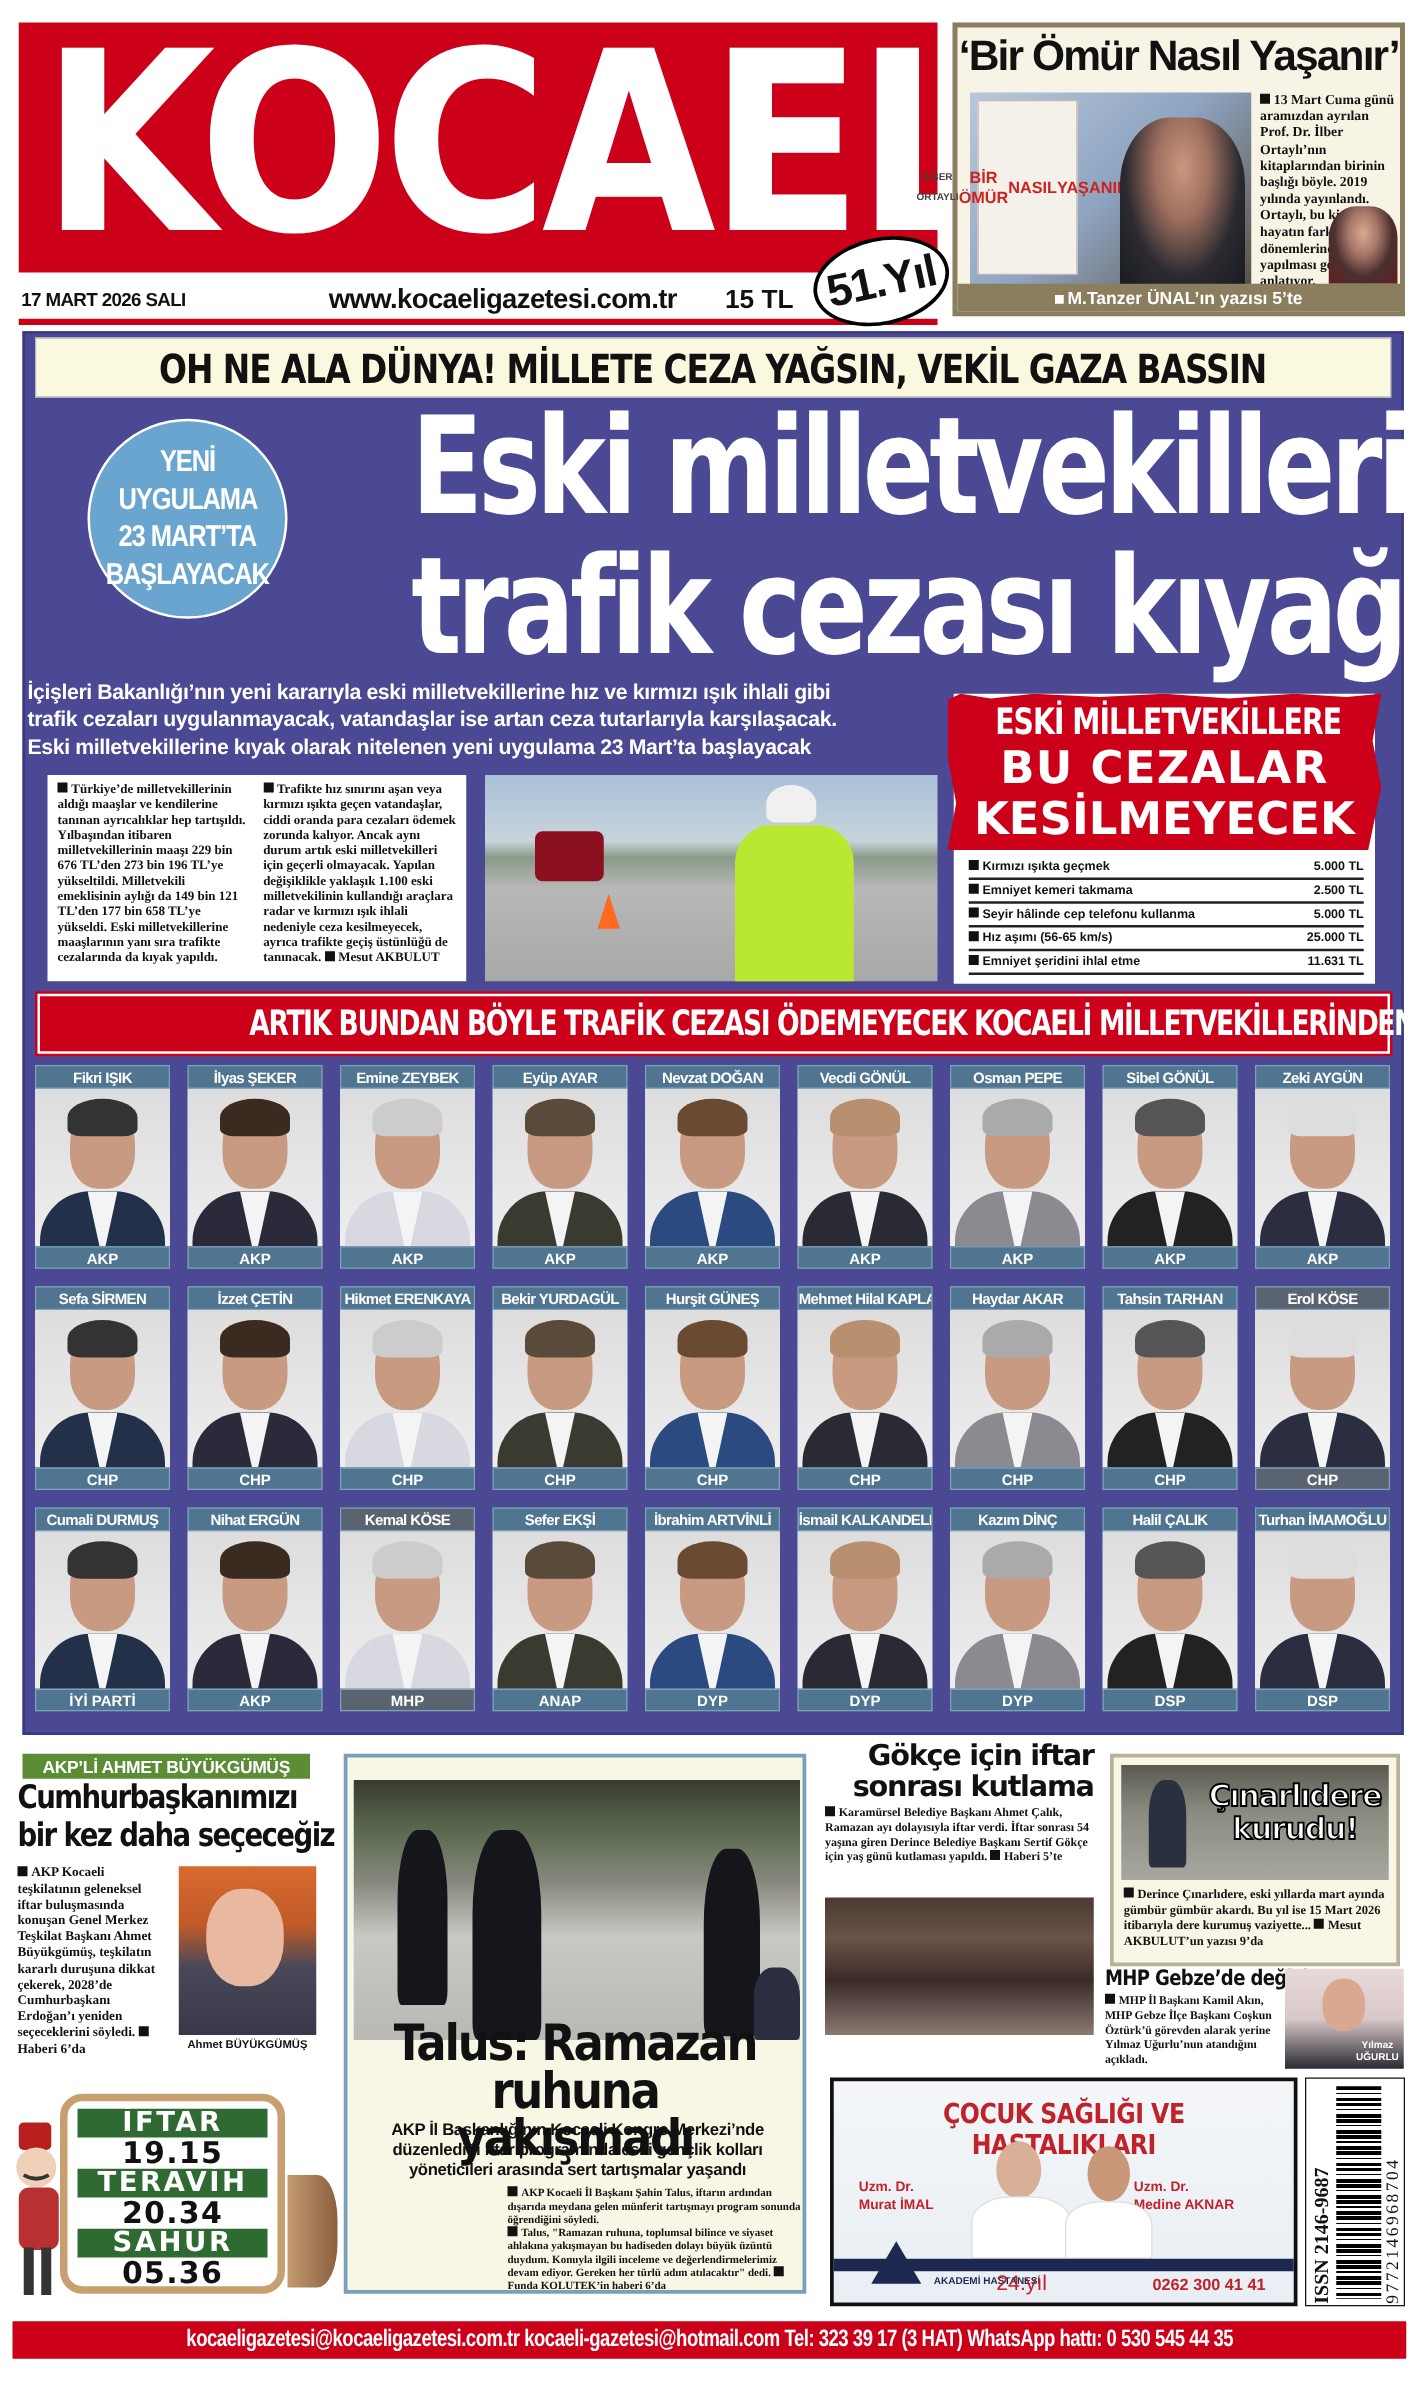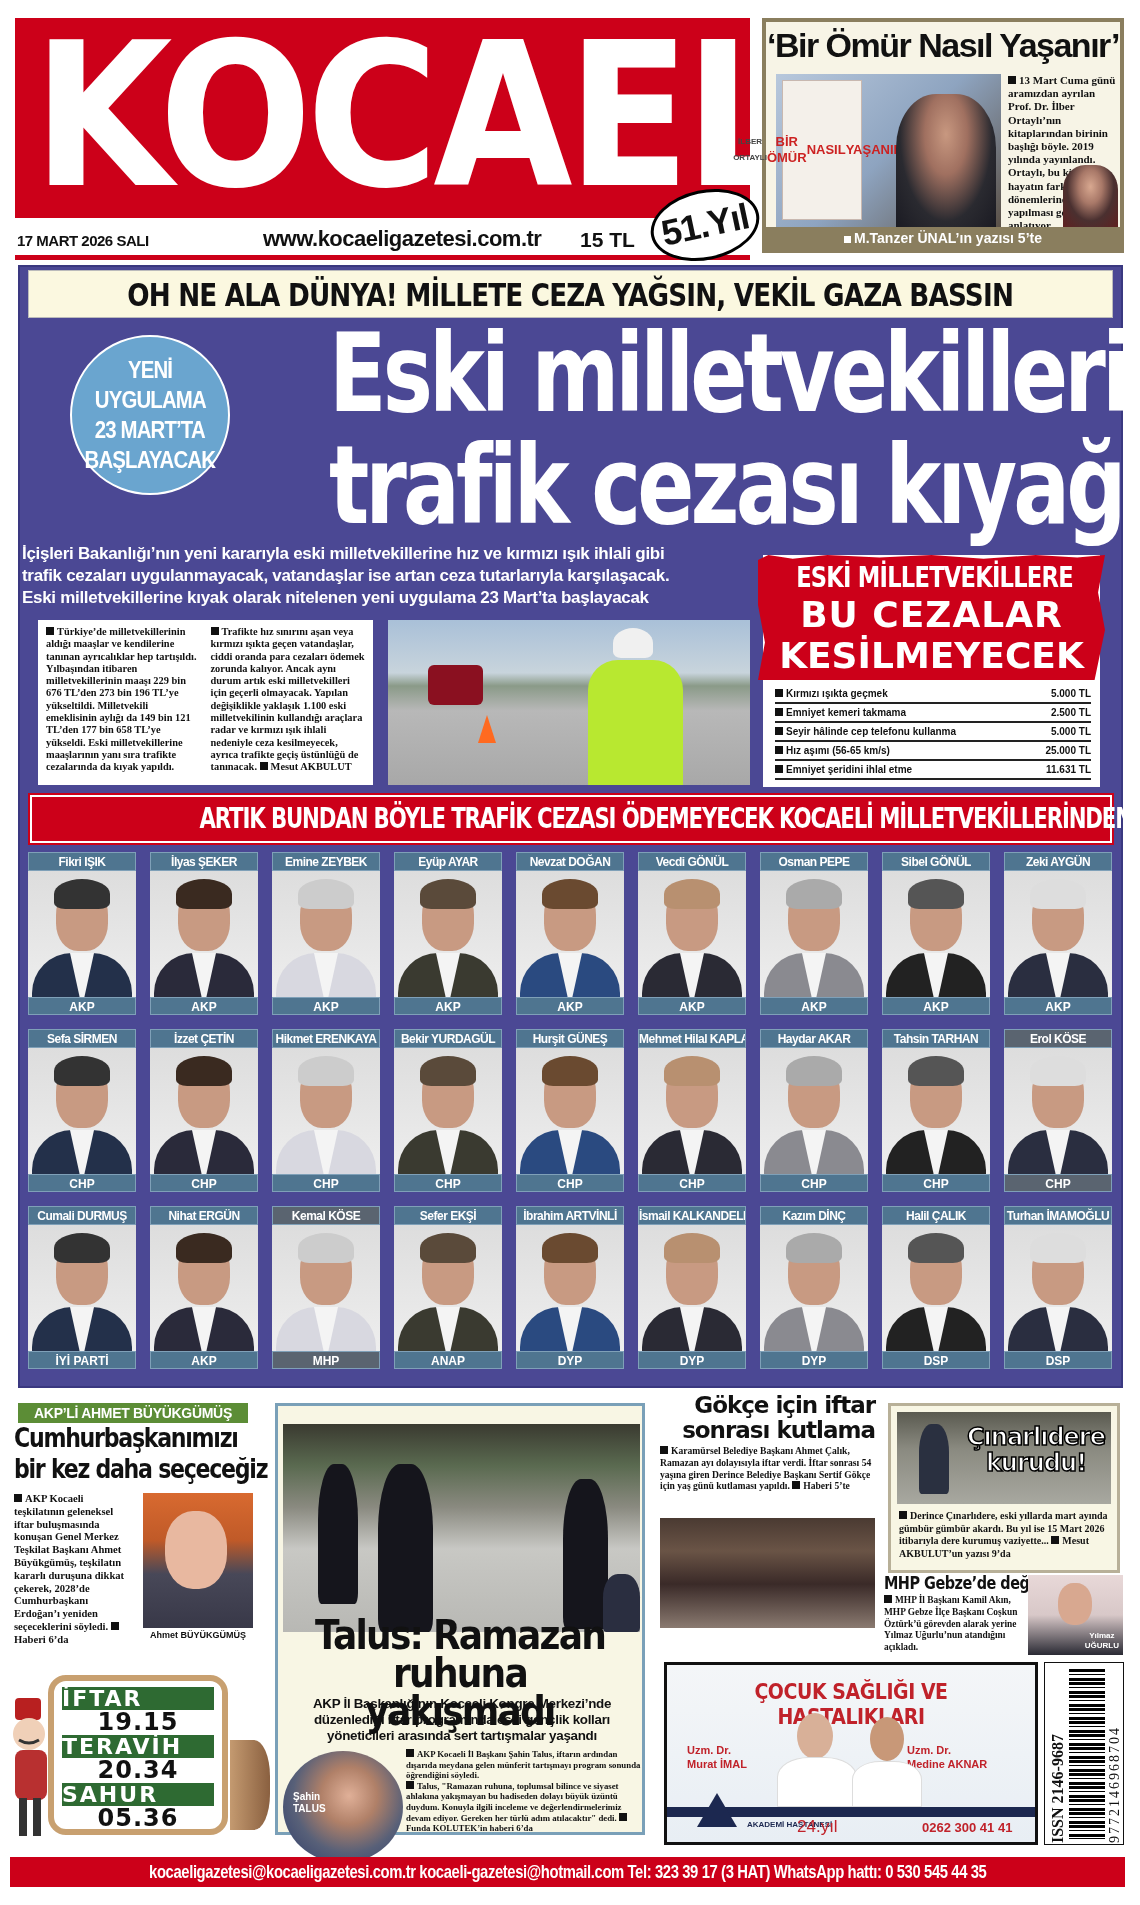--- a/index.html
+++ b/index.html
@@ -64,21 +64,21 @@
 
 #akp-kicker{left:18px;top:1403px;width:230px;height:20px;background:#5c8d36;color:#fff;font-weight:900;font-size:14px;line-height:20px;text-align:center;letter-spacing:-0.3px}
 #akp-head{left:14px;top:1423px;width:250px;font-weight:900;font-family:"DejaVu Sans",sans-serif;font-size:26px;line-height:31px;letter-spacing:-1.5px}
 #akp-head div{transform:scaleX(0.85);transform-origin:left;white-space:nowrap}
 #akp-text{left:14px;top:1493px;width:118px;font-family:"Liberation Serif",serif;font-size:10.6px;line-height:12.8px;font-weight:700}
 #akp-photo{left:143px;top:1493px;width:110px;height:135px;background:linear-gradient(180deg,#d86a30 0%,#c05a28 35%,#484858 60%,#383848 100%)}
 #akp-photo .face{position:absolute;left:22px;top:18px;width:62px;height:78px;border-radius:45%;background:#e8b8a0}
 #akp-cap{left:143px;top:1628px;width:110px;height:15px;background:#fff;font-size:9px;font-weight:900;text-align:center;line-height:15px}
 #iftar-box{left:48px;top:1675px;width:180px;height:160px;background:#fff;border:6px solid #c8a070;border-radius:18px}
 #iftar-inner{position:absolute;left:8px;top:6px;width:152px}
-.ilab{background:#2e6a32;color:#fff;font-weight:900;font-size:22px;line-height:23px;text-align:left;letter-spacing:2px;font-family:"DejaVu Sans",sans-serif}
+.ilab{background:#2e6a32;color:#fff;font-weight:900;font-size:22px;line-height:23px;text-align:center;letter-spacing:2px;font-family:"DejaVu Sans",sans-serif}
 .ival{font-weight:900;font-size:24px;line-height:25px;text-align:center;font-family:"DejaVu Sans",sans-serif;letter-spacing:1px}
 #fez{left:5px;top:1690px;width:55px;height:150px}
 #drum{left:230px;top:1740px;width:40px;height:90px;background:linear-gradient(90deg,#c49a70,#8a6040);border-radius:0 40% 40% 0}
 #talus-box{left:275px;top:1403px;width:370px;height:432px;background:#f8f6e4;border:3px solid #7aa0b8}
 #talus-photo{position:absolute;left:5px;top:18px;width:357px;height:208px;background:linear-gradient(180deg,#3a3a30 0%,#5a6a50 20%,#8a8a80 40%,#c8c8c4 60%,#b8b8b4 100%)}
 .person{position:absolute;background:#15151c;border-radius:40% 40% 8% 8%}
 #talus-head{position:absolute;left:0;top:210px;width:364px;text-align:center;font-weight:900;font-family:"DejaVu Sans",sans-serif;font-size:40px;line-height:38px;letter-spacing:-2px}
 #talus-head div{transform:scaleX(0.9)}
 #talus-deck{position:absolute;left:6px;top:290px;width:356px;text-align:center;font-weight:700;font-size:13.4px;line-height:16px;letter-spacing:-0.3px}
 #talus-circle{position:absolute;left:5px;top:345px;width:120px;height:112px;border-radius:50%;background:radial-gradient(ellipse at 55% 40%,#e0b098 0%,#b08068 30%,#586078 60%,#2a3a6a 100%);overflow:hidden}
@@ -514,26 +514,20 @@
     <div class="person" style="left:35px;top:40px;width:40px;height:140px"></div>
     <div class="person" style="left:95px;top:40px;width:55px;height:168px"></div>
     <div class="person" style="left:280px;top:55px;width:45px;height:150px"></div>
     <div class="person" style="left:320px;top:150px;width:37px;height:58px;background:#2a2e40"></div>
   </div>
   <div id="talus-head">
     <div>Talus: Ramazan</div>
     <div>ruhuna yakışmadı</div>
   </div>
   <div id="talus-deck">AKP İl Başkanlığının Kocaeli Kongre Merkezi’nde düzenlediği iftar programında eski gençlik kolları yöneticileri arasında sert tartışmalar yaşandı</div>
-  <div id="talus-circle">
-    <div id="talus-label">
-      <div>Şahin</div>
-      <div>TALUS</div>
-    </div>
-  </div>
   <div id="talus-text">
     <div><span class="sq"></span><span>AKP Kocaeli İl Başkanı Şahin Talus, iftarın ardından dışarıda meydana gelen münferit tartışmayı program sonunda öğrendiğini söyledi.</span></div>
     <div><span class="sq"></span><span>Talus, "Ramazan ruhuna, toplumsal bilince ve siyaset ahlakına yakışmayan bu hadiseden dolayı büyük üzüntü duydum. Konuyla ilgili inceleme ve değerlendirmelerimiz devam ediyor. Gereken her türlü adım atılacaktır" dedi.</span> <span class="sq"></span><span>Funda KOLUTEK’in haberi 6’da</span></div>
   </div>
 </div>
 
 <div id="gokce-head" class="abs">
   <div>Gökçe için iftar</div>
   <div>sonrası kutlama</div>
 </div>

